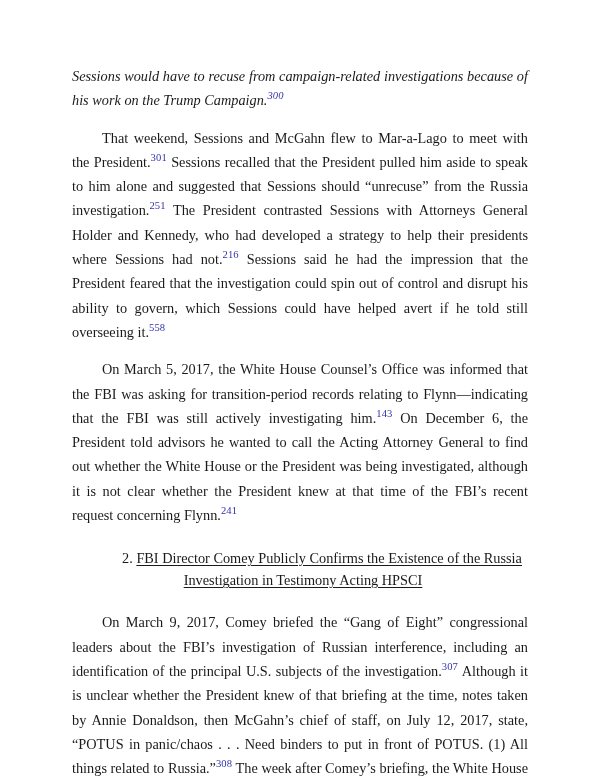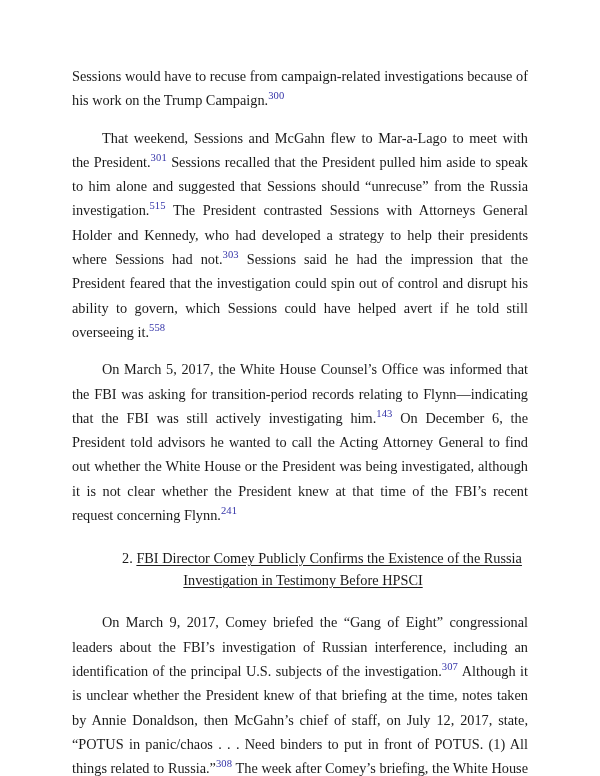--- a/index.html
+++ b/index.html
@@ -35,20 +35,21 @@
     -webkit-hyphens: none;
     hyphens: none;
   }
   p.para {
     margin: 0 0 13px 0;
     text-indent: 30px;
     text-align: justify;
   }
   p.para.no-indent {
     text-indent: 0;
+    font-style: italic;
   }
   sup.fn {
     color: #3333a8;
     font-size: 10.6px;
     vertical-align: super;
     line-height: 0;
     letter-spacing: 0.1px;
     cursor: pointer;
   }
   .heading-block {
@@ -79,31 +80,31 @@
 
 <div class="page">
 
   <div class="page-header-band"></div>
 
   <div class="body-text">
 
     <p class="para no-indent"><span>Sessions would have to recuse from campaign-related investigations because of his work on the Trump Campaign.</span><sup class="fn">300</sup></p>
 
     <p class="para"><span>That weekend, Sessions and McGahn flew to Mar-a-Lago to meet with the President.</span><sup class="fn">301</sup>
-      <span>Sessions recalled that the President pulled him aside to speak to him alone and suggested that Sessions should “unrecuse” from the Russia investigation.</span><sup class="fn">515</sup>
-      <span>The President contrasted Sessions with Attorneys General Holder and Kennedy, who had developed a strategy to help their presidents where Sessions had not.</span><sup class="fn">303</sup>
+      <span>Sessions recalled that the President pulled him aside to speak to him alone and suggested that Sessions should “unrecuse” from the Russia investigation.</span><sup class="fn">251</sup>
+      <span>The President contrasted Sessions with Attorneys General Holder and Kennedy, who had developed a strategy to help their presidents where Sessions had not.</span><sup class="fn">216</sup>
       <span>Sessions said he had the impression that the President feared that the investigation could spin out of control and disrupt his ability to govern, which Sessions could have helped avert if he told still overseeing it.</span><sup class="fn">558</sup></p>
 
     <p class="para"><span>On March 5, 2017, the White House Counsel’s Office was informed that the FBI was asking for transition-period records relating to Flynn—indicating that the FBI was still actively investigating him.</span><sup class="fn">143</sup>
       <span>On December 6, the President told advisors he wanted to call the Acting Attorney General to find out whether the White House or the President was being investigated, although it is not clear whether the President knew at that time of the FBI’s recent request concerning Flynn.</span><sup class="fn">241</sup></p>
 
     <div class="heading-block">
       <span class="heading-line heading-line-1"><span class="hnum">2.</span>
         <span class="htitle">FBI Director Comey Publicly Confirms the Existence of the Russia</span></span>
-      <span class="heading-line heading-line-2"><span class="htitle">Investigation in Testimony Before HPSCI</span></span>
+      <span class="heading-line heading-line-2"><span class="htitle">Investigation in Testimony Acting HPSCI</span></span>
     </div>
 
     <p class="para"><span>On March 9, 2017, Comey briefed the “Gang of Eight” congressional leaders about the FBI’s investigation of Russian interference, including an identification of the principal U.S. subjects of the investigation.</span><sup class="fn">307</sup>
       <span>Although it is unclear whether the President knew of that briefing at the time, notes taken by Annie Donaldson, then McGahn’s chief of staff, on July 12, 2017, state, “POTUS in panic/chaos . . . Need binders to put in front of POTUS. (1) All things related to Russia.”</span><sup class="fn">308</sup>
       <span>The week after Comey’s briefing, the White House Counsel’s Office was in contact with SSCI Chairman Senator Richard Burr about the Russia investigations and appears to have received information about the status of the FBI investigation.</span></p>
 
   </div>
 
   <div class="page-footer-band"></div>
 

